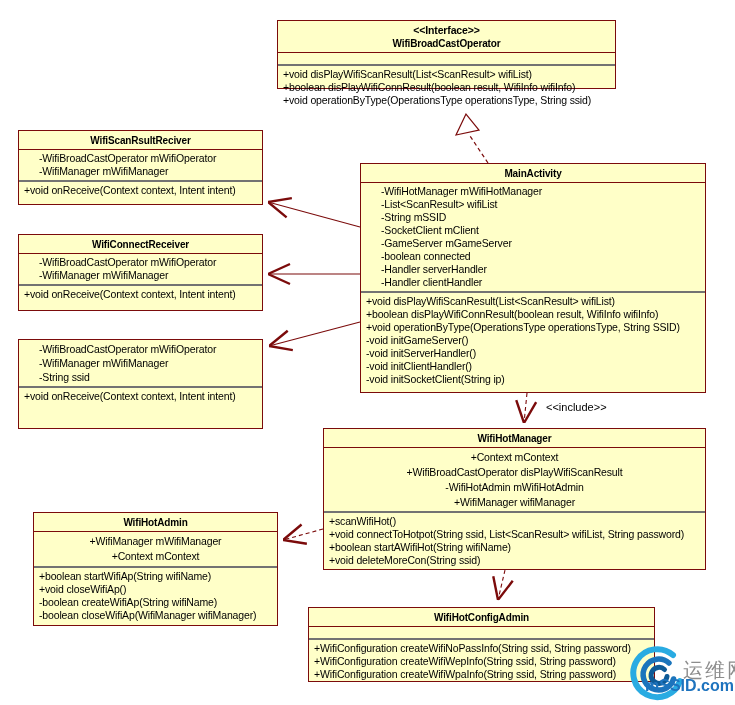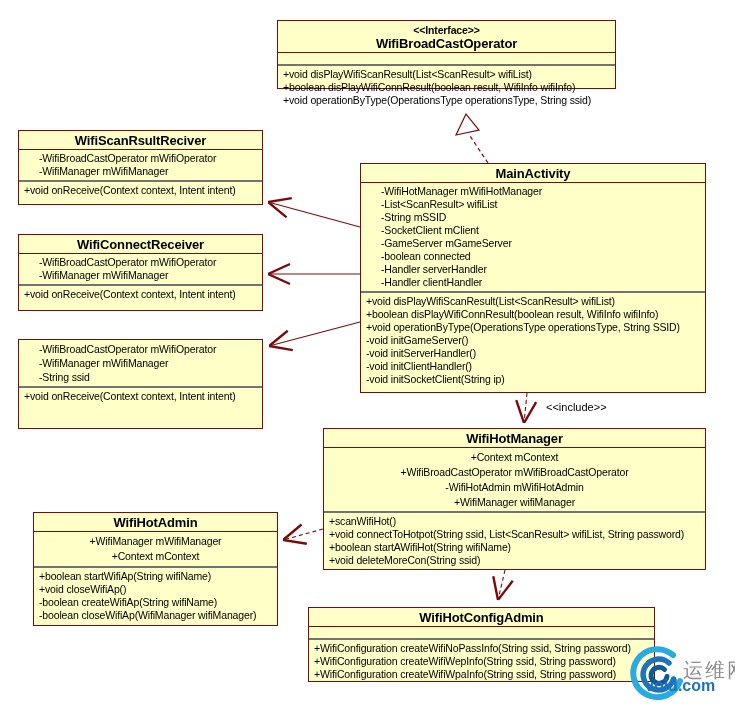--- a/index.html
+++ b/index.html
@@ -12,21 +12,21 @@
     background:#ffffc8;
     border:1px solid #7b0b0b;
     display:flex;flex-direction:column;
     color:#000;box-sizing:border-box;
     font-size:10.5px;letter-spacing:-0.15px;
   }
   .uml-title{
     text-align:center;padding:3px 2px 2px 2px;
     border-bottom:1px solid #7b0b0b;line-height:13px;
   }
-  .uml-title .cname{font-weight:bold;font-size:13px;}
+  .uml-title .cname{font-weight:bold;font-size:10px;}
   .uml-title .stereo{font-weight:bold;font-size:10.5px;}
   .uml-attrs{
     padding:2px 20px;border-bottom:2px solid #737373;min-height:7px;
   }
   .uml-methods{padding:2px 5px;flex:1;}
   .mline{line-height:13px;white-space:nowrap;overflow:hidden;}
   .lh14 .mline{line-height:14px;}
   .lh15 .mline{line-height:15px;text-align:center;}
   #connectors{position:absolute;left:0;top:0;pointer-events:none;}
   .edge-label{
@@ -122,21 +122,21 @@
         <div class="mline">-void initSocketClient(String ip)</div>
       </div>
   </div>
 
   <div class="uml-class" style="left:323px;top:428px;width:383px;height:142px">
     <div class="uml-title">
       <div class="cname">WifiHotManager</div>
     </div>
     <div class="uml-attrs lh15">
         <div class="mline">+Context mContext</div>
-        <div class="mline">+WifiBroadCastOperator mWifiBroadCastOperator</div>
+        <div class="mline">+WifiBroadCastOperator disPlayWifiScanResult</div>
         <div class="mline">-WifiHotAdmin mWifiHotAdmin</div>
         <div class="mline">+WifiManager wifiManager</div>
       </div>
     <div class="uml-methods">
         <div class="mline">+scanWifiHot()</div>
         <div class="mline">+void connectToHotpot(String ssid, List&lt;ScanResult&gt; wifiList, String password)</div>
         <div class="mline">+boolean startAWifiHot(String wifiName)</div>
         <div class="mline">+void deleteMoreCon(String ssid)</div>
       </div>
   </div>
@@ -194,16 +194,16 @@
 
   <div class="edge-label" style="left:546px;top:401px">&lt;&lt;include&gt;&gt;</div>
 
   <div id="watermark">
     <svg id="wm-logo" width="58" height="58" viewBox="0 0 58 58">
       <path d="M45 9 A24 24 0 1 0 52 35" stroke="#29abe2" stroke-width="6" fill="none" stroke-linecap="round"></path>
       <path d="M41 17 A15.5 15.5 0 1 0 45.5 33" stroke="#1b75bc" stroke-width="5.5" fill="none" stroke-linecap="round"></path>
       <path d="M36.5 23.5 A8 8 0 1 0 39 30.5" stroke="#0d5a96" stroke-width="5" fill="none" stroke-linecap="round"></path>
     </svg>
     <div id="wm-name">运维网</div>
-    <div id="wm-url">void.com</div>
+    <div id="wm-url">mSSID.com</div>
   </div>
 
 </div>
 
 </body></html>

